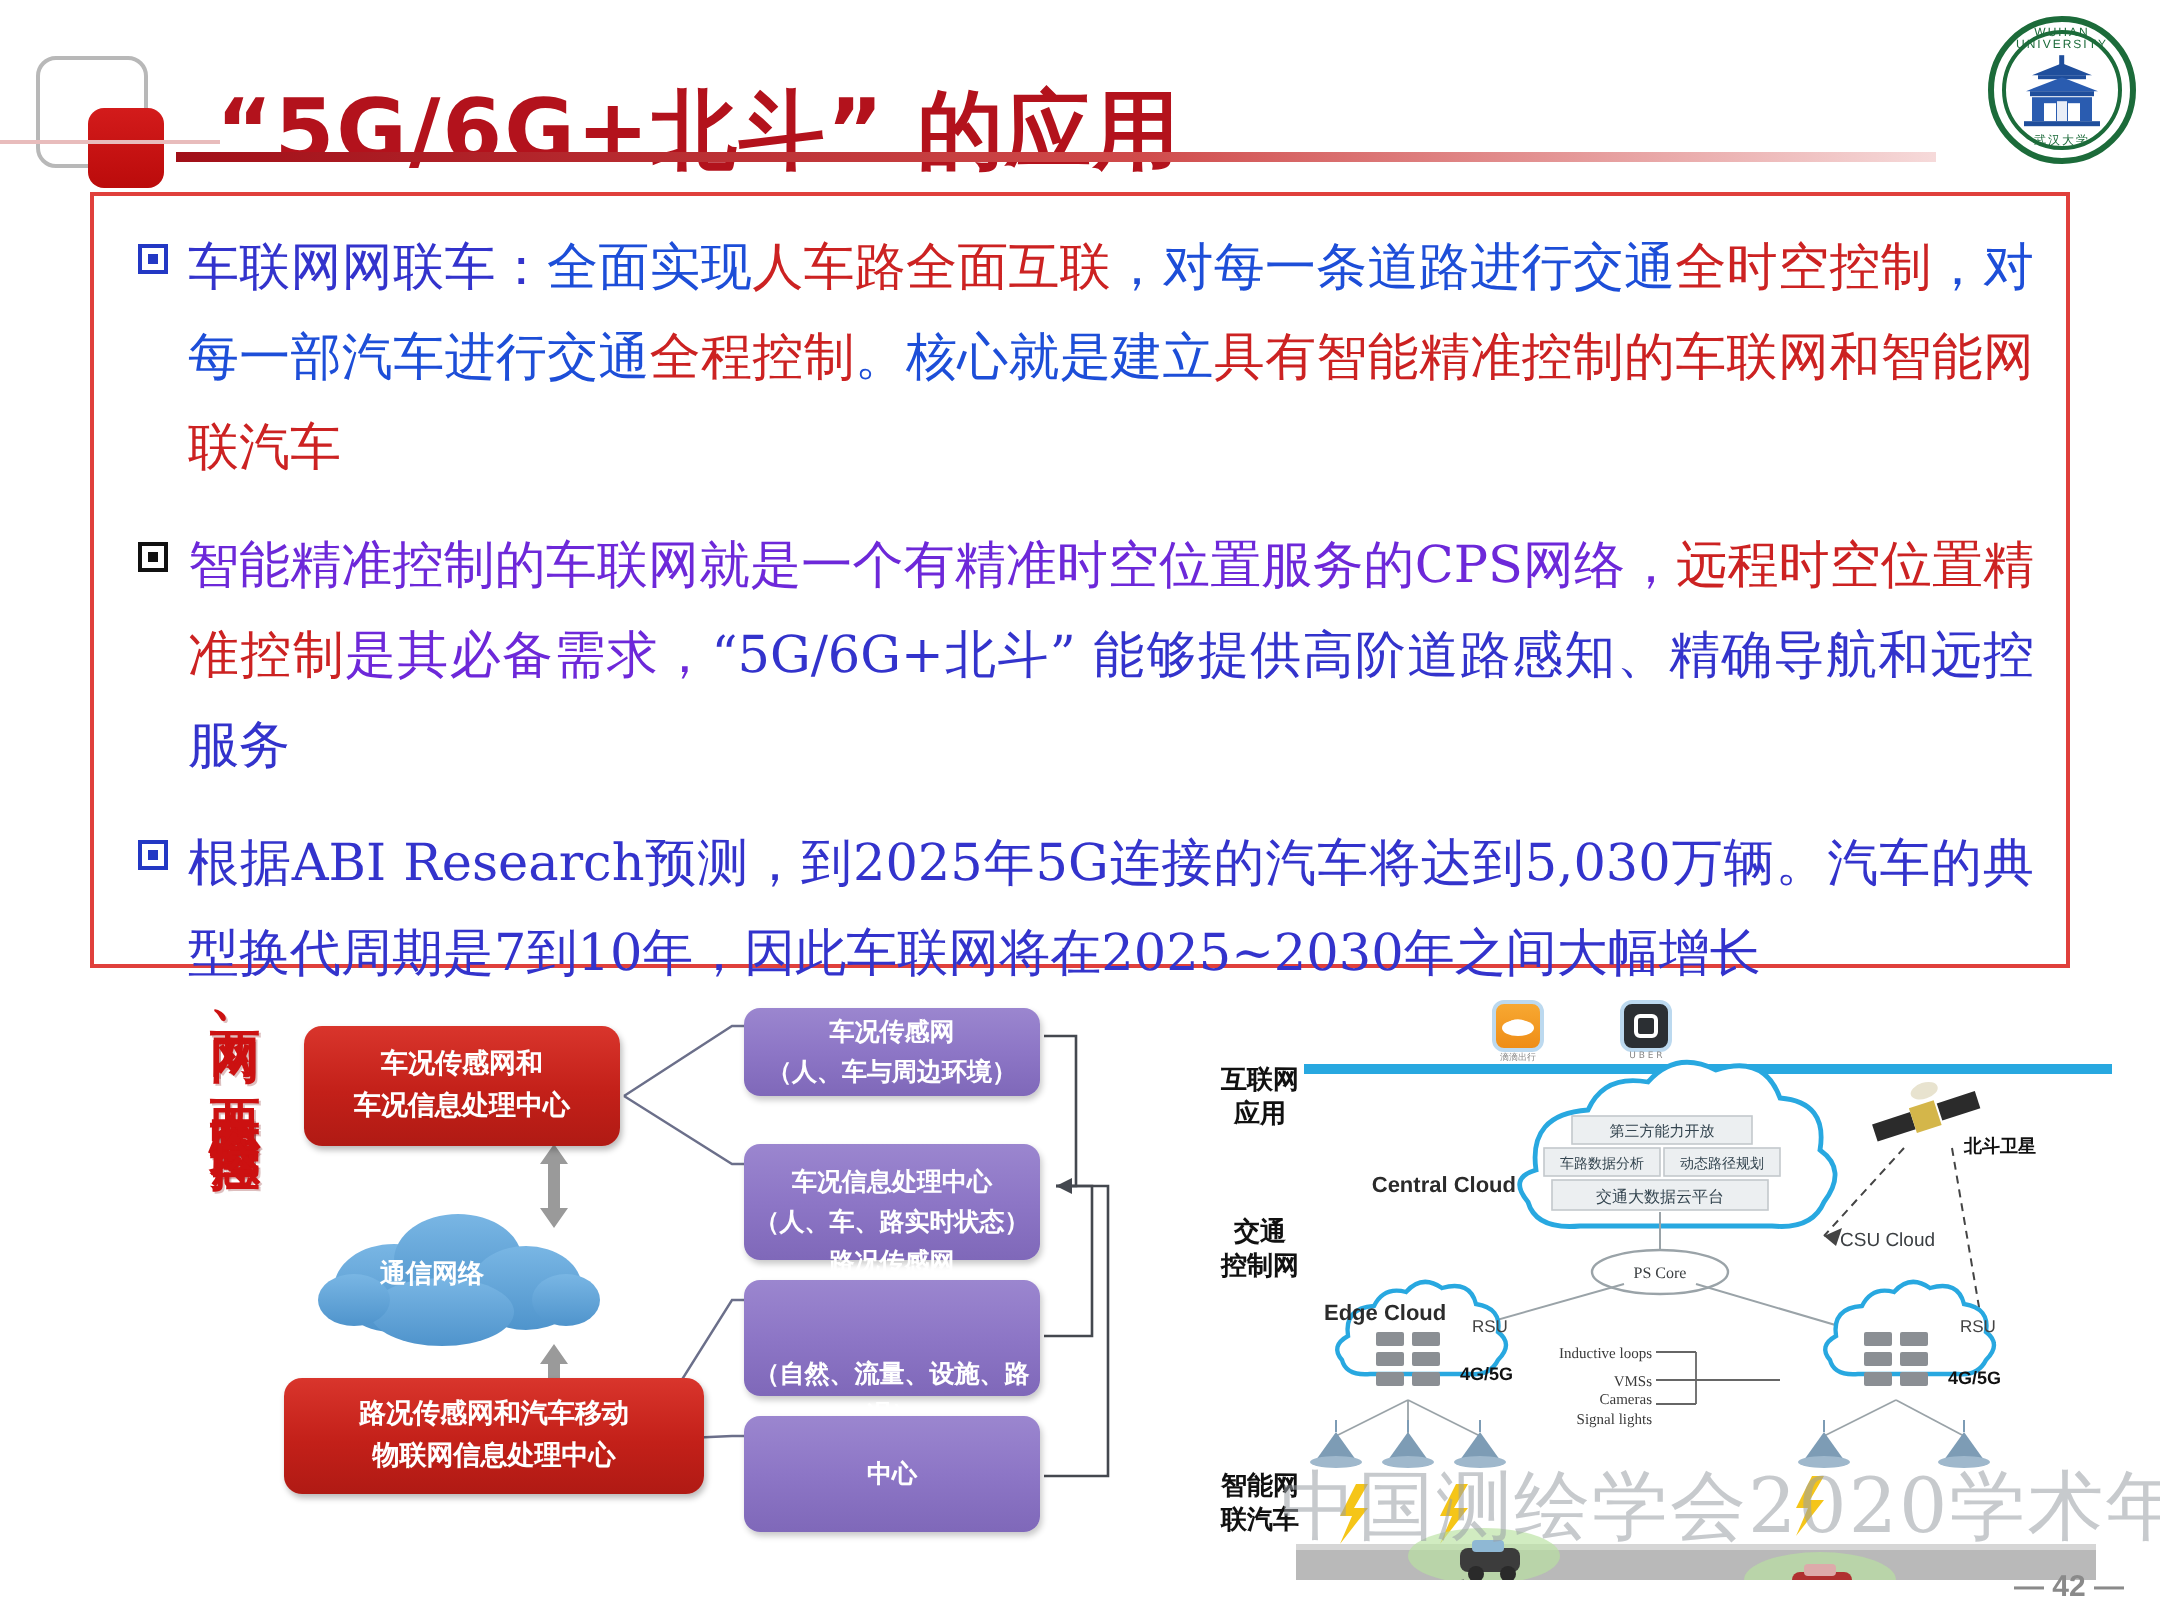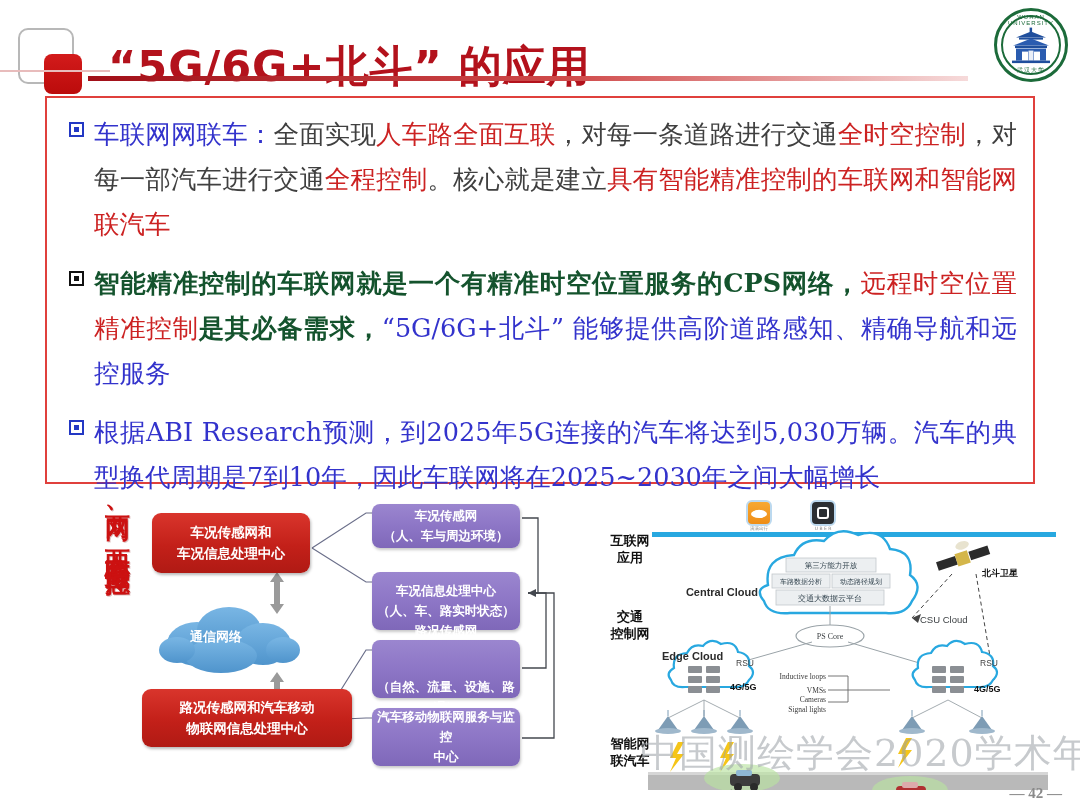--- a/index.html
+++ b/index.html
@@ -52,22 +52,22 @@
   .marker.black{border:2.5px solid #111;}
   .marker.black::after{content:"";display:block;width:5px;height:5px;background:#111;
      margin:2.5px auto;}
   .btext{
     flex:1 1 auto;font-size:25.5px;line-height:45px;
     font-family:"DejaVu Serif","Liberation Serif",serif;
     text-align:justify;letter-spacing:0px;
   }
   .c-blue{color:#3333cc;}
   .c-red{color:#cc2222;}
-  .c-dark{color:#404040;}
-  .c-black{color:#14532d;font-weight:bold;}
+  .c-dark{color:#1d4ed8;}
+  .c-black{color:#6d28d9;}
 
   
   .diagL{position:absolute;left:46px;top:490px;width:540px;height:300px;}
   .vtext{position:absolute;left:100px;top:496px;width:34px;height:290px;
      writing-mode:vertical-rl;text-orientation:upright;
      color:#cc1111;font-weight:bold;font-size:25px;letter-spacing:3px;
      line-height:34px;
      font-family:"DejaVu Sans","Liberation Sans",sans-serif;
      text-shadow:1px 1px 0 rgba(120,0,0,.25);}
   .redbox{position:absolute;border-radius:9px;color:#fff;font-weight:bold;
@@ -101,21 +101,21 @@
   .appicon{position:absolute;width:26px;height:26px;border-radius:6px;
      border:2px solid #bcd9ef;box-sizing:border-box;}
   .appcap{position:absolute;font-size:4.5px;color:#888;width:30px;text-align:center;
      font-family:"DejaVu Sans",sans-serif;}
 
   
   .watermark{position:absolute;left:640px;top:728px;font-size:38px;color:#9aa0a6;
      opacity:.55;white-space:nowrap;letter-spacing:1px;
      font-family:"DejaVu Serif","Liberation Serif",serif;}
   .pageno{position:absolute;right:18px;bottom:8px;color:#8a8a8a;font-size:15px;
-     font-weight:bold;font-family:Liberation Serif, serif;}
+     font-weight:bold;font-family:Liberation Sans, sans-serif;}
 </style>
 </head>
 <body>
 
 <div class="slide">
 
   <div class="deco"></div>
   <div class="deco-red"></div>
   <div class="title-rule2"></div>
   <div class="title">“5G/6G+北斗” 的应用</div>
@@ -229,21 +229,20 @@
   </div>
   <div class="vbox vb2">
     <div>车况信息处理中心</div>
     <div>（人、车、路实时状态）</div>
   </div>
   <div class="vbox vb3">
     <div>路况传感网</div>
     <div>（自然、流量、设施、路况）</div>
   </div>
   <div class="vbox vb4">
-    <div>汽车移动物联网服务与监控</div>
     <div>中心</div>
   </div>
 
   <div class="rlabel" style="left:602px;top:500px;width:56px;margin-top:32px;">
     <div>互联网</div>
     <div>应用</div>
   </div>
   <div class="rlabel" style="left:600px;top:608px;width:60px;">
     <div>交通</div>
     <div>控制网</div>

